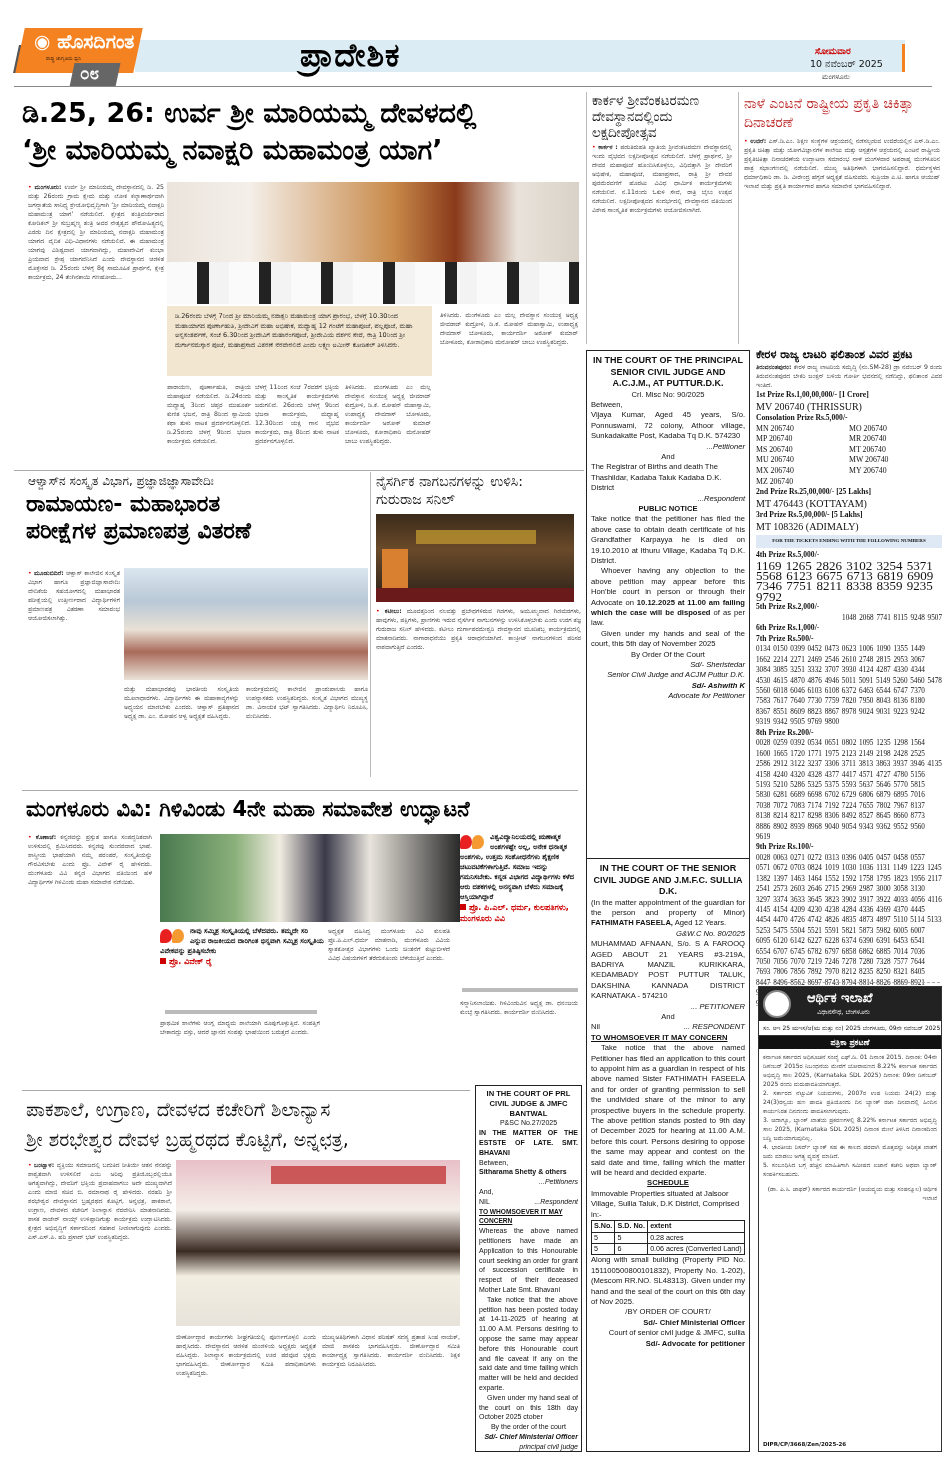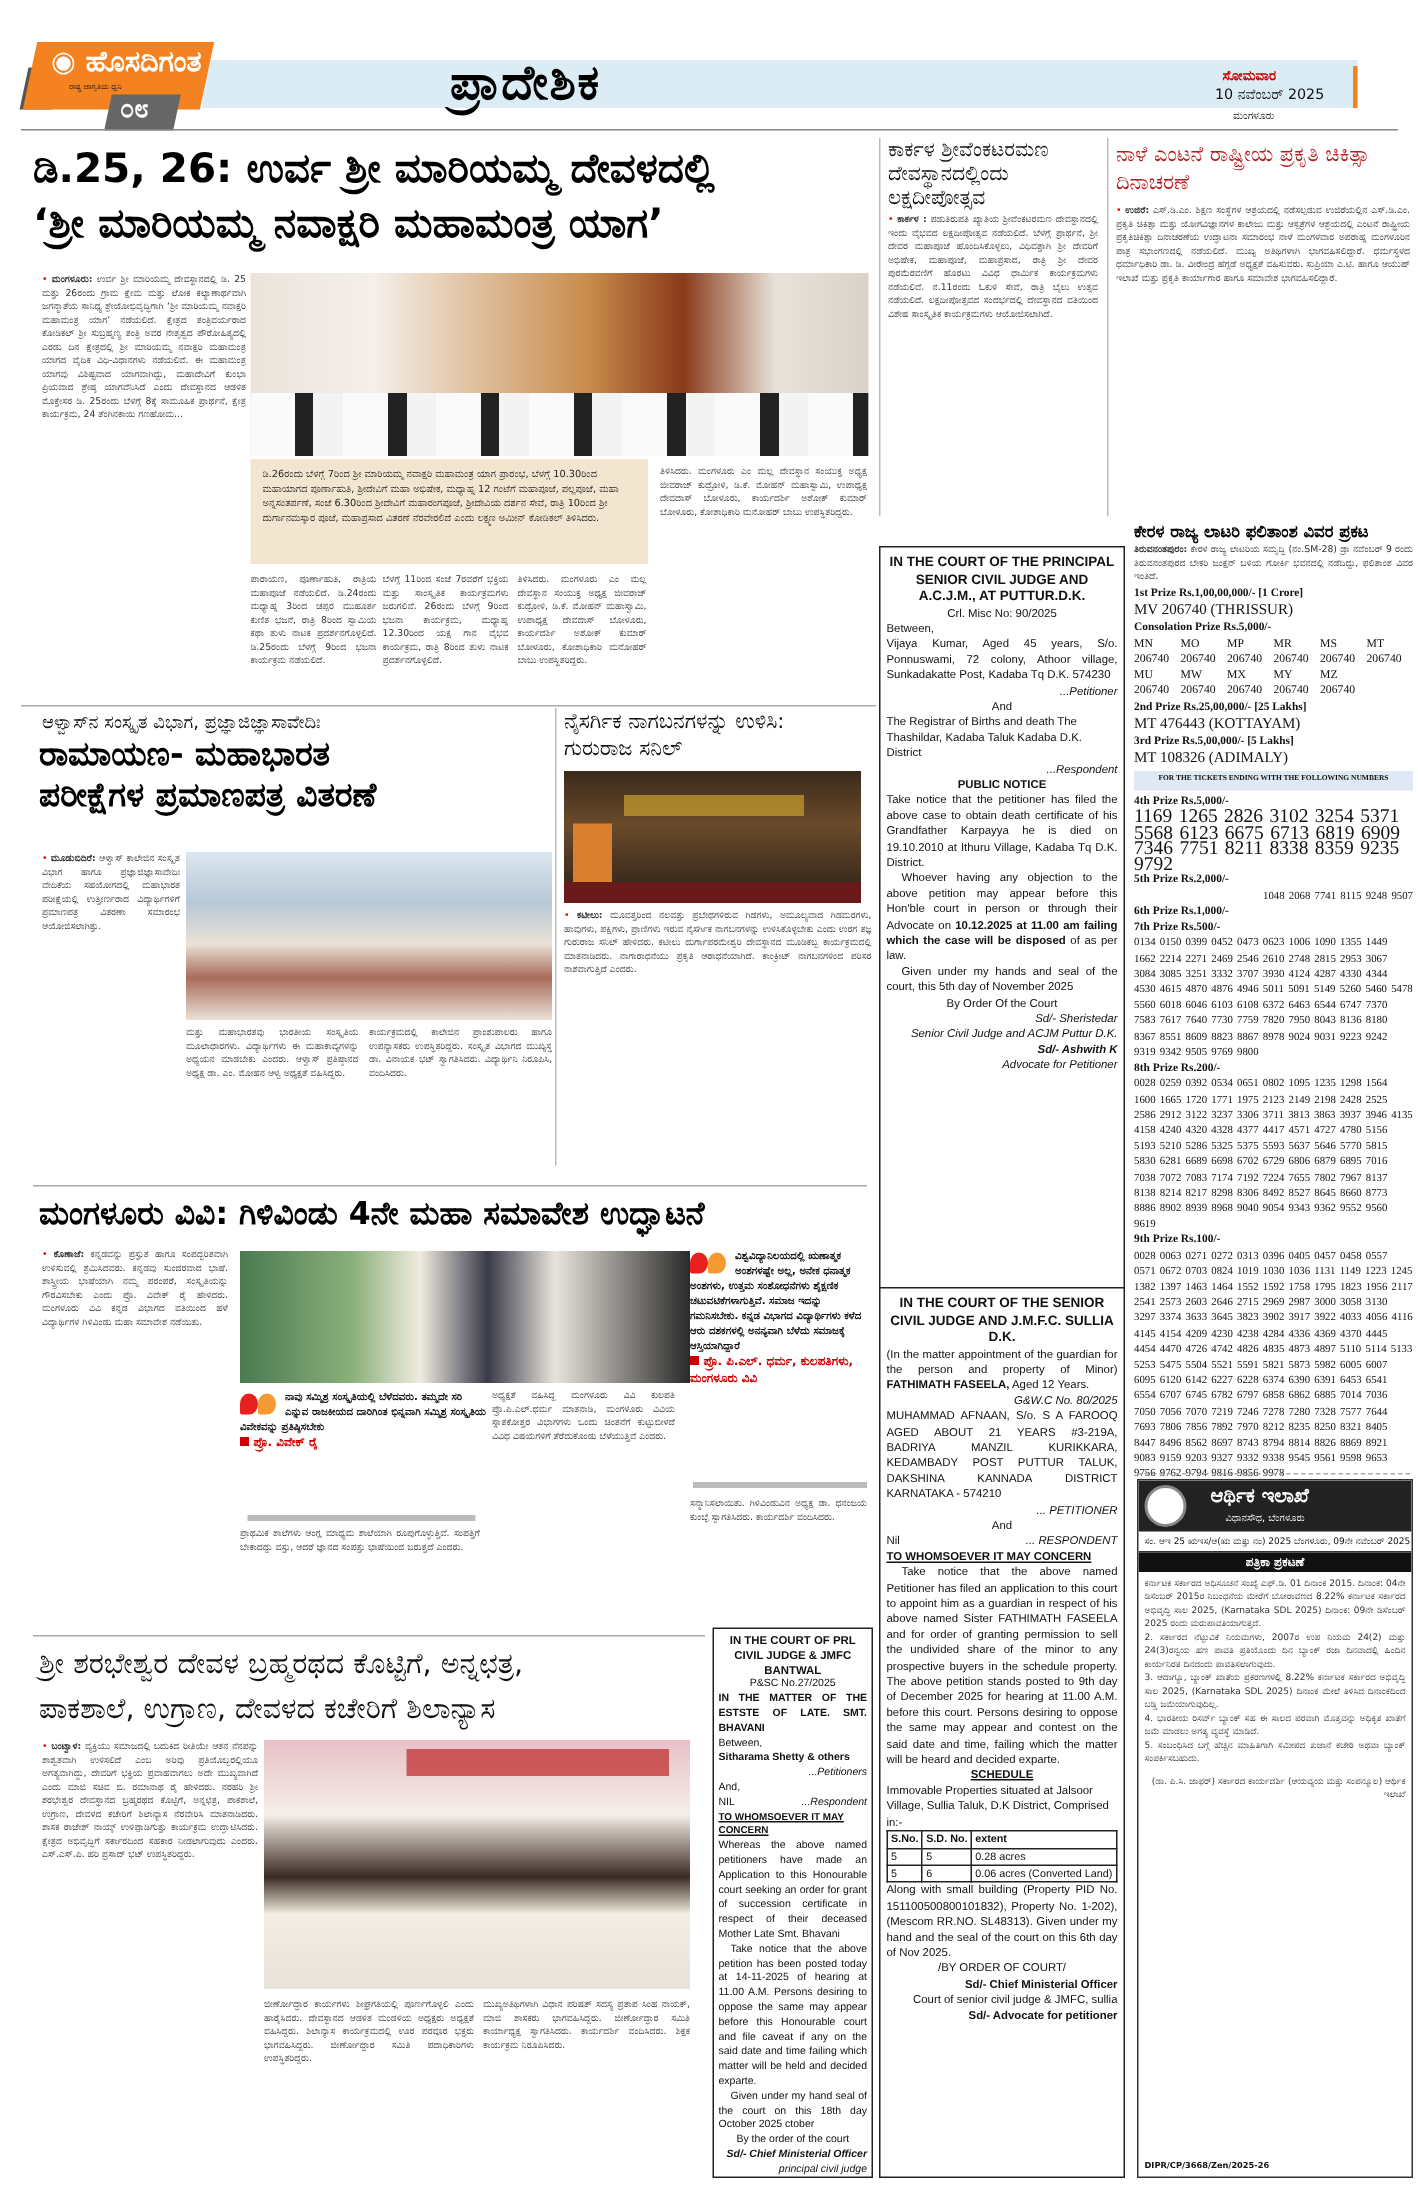--- a/index.html
+++ b/index.html
@@ -99,21 +99,21 @@
 </div>
 
 <div class="abs vrule" style="left:738px;top:92px;height:252px"></div>
 <div class="abs" style="left:744px;top:94px;width:196px;height:250px">
   <div class="hl" style="font-size:14px;line-height:19px;font-weight:normal;color:#b91c1c;width:175px">ನಾಳೆ ಎಂಟನೆ ರಾಷ್ಟ್ರೀಯ ಪ್ರಕೃತಿ ಚಿಕಿತ್ಸಾ ದಿನಾಚರಣೆ</div>
   <div class="body-txt" style="margin-top:4px;height:200px">
     <span class="dot">• </span><b>ಉಜಿರೆ:</b> <span>ಎಸ್.ಡಿ.ಎಂ. ಶಿಕ್ಷಣ ಸಂಸ್ಥೆಗಳ ಆಶ್ರಯದಲ್ಲಿ ನಡೆಸಲ್ಪಡುವ ಉಜಿರೆಯಲ್ಲಿನ ಎಸ್.ಡಿ.ಎಂ. ಪ್ರಕೃತಿ ಚಿಕಿತ್ಸಾ ಮತ್ತು ಯೋಗವಿಜ್ಞಾನಗಳ ಕಾಲೇಜು ಮತ್ತು ಆಸ್ಪತ್ರೆಗಳ ಆಶ್ರಯದಲ್ಲಿ ಎಂಟನೆ ರಾಷ್ಟ್ರೀಯ ಪ್ರಕೃತಿಚಿಕಿತ್ಸಾ ದಿನಾಚರಣೆಯ ಉದ್ಘಾಟನಾ ಸಮಾರಂಭ ನಾಳೆ ಮಂಗಳವಾರ ಅಪರಾಹ್ನ ಮಂಗಳೂರಿನ ಪಾತ್ರ ಸಭಾಂಗಣದಲ್ಲಿ ನಡೆಯಲಿದೆ. ಮುಖ್ಯ ಅತಿಥಿಗಳಾಗಿ ಭಾಗವಹಿಸಲಿದ್ದಾರೆ. ಧರ್ಮಸ್ಥಳದ ಧರ್ಮಾಧಿಕಾರಿ ಡಾ. ಡಿ. ವೀರೇಂದ್ರ ಹೆಗ್ಗಡೆ ಅಧ್ಯಕ್ಷತೆ ವಹಿಸುವರು. ಸುಪ್ರಿಯಾ ಎ.ಟಿ. ಹಾಗೂ ಆಯುಷ್ ಇಲಾಖೆ ಮತ್ತು ಪ್ರಕೃತಿ ಕಾರ್ಯಾಗಾರ ಹಾಗೂ ಸಮಾವೇಶ ಭಾಗವಹಿಸಲಿದ್ದಾರೆ.</span>
   </div>
 </div>
 
-<div class="abs notice" style="left:586px;top:364px;width:164px;height:544px">
+<div class="abs notice" style="left:586px;top:350px;width:164px;height:544px">
   <div class="c b" style="font-size:9px;line-height:11.5px">IN THE COURT OF THE PRINCIPAL SENIOR CIVIL JUDGE AND A.C.J.M., AT PUTTUR.D.K.</div>
   <div class="c">Crl. Misc No: 90/2025</div>
   <div>Between,</div>
   <div class="j">Vijaya Kumar, Aged 45 years, S/o. Ponnuswami, 72 colony, Athoor village, Sunkadakatte Post, Kadaba Tq D.K. 574230</div>
   <div class="r i">...Petitioner</div>
   <div class="c">And</div>
   <div>The Registrar of Births and death The Thashildar, Kadaba Taluk Kadaba D.K. District</div>
   <div class="r i">...Respondent</div>
   <div class="c b">PUBLIC NOTICE</div>
   <div class="j">Take notice that the petitioner has filed the above case to obtain death certificate of his Grandfather Karpayya he is died on 19.10.2010 at Ithuru Village, Kadaba Tq D.K. District.</div>
@@ -126,21 +126,21 @@
   <div class="r i">Advocate for Petitioner</div>
 </div>
 
 <div class="abs" style="left:756px;top:348px;width:186px;height:632px">
   <div class="hl" style="font-size:11px;line-height:14px">ಕೇರಳ ರಾಜ್ಯ ಲಾಟರಿ ಫಲಿತಾಂಶ ವಿವರ ಪ್ರಕಟ</div>
   <div class="body-txt" style="height:28px"><b>ತಿರುವನಂತಪುರಂ:</b> <span>ಕೇರಳ ರಾಜ್ಯ ಲಾಟರಿಯ ಸಮೃದ್ಧಿ (ನಂ.SM-28) ಡ್ರಾ ನವೆಂಬರ್ 9 ರಂದು ತಿರುವನಂತಪುರದ ಬೇಕರಿ ಜಂಕ್ಷನ್ ಬಳಿಯ ಗೋರ್ಕಿ ಭವನದಲ್ಲಿ ನಡೆದಿದ್ದು, ಫಲಿತಾಂಶ ವಿವರ ಇಂತಿದೆ.</span></div>
   <div class="lot">
     <div class="pz">1st Prize Rs.1,00,00,000/- [1 Crore]</div>
     <div class="big">MV 206740 (THRISSUR)</div>
     <div class="pz">Consolation Prize Rs.5,000/-</div>
-    <div id="cons" style="display:grid;grid-template-columns:repeat(6,1fr);font-size:7.8px;line-height:10.6px">
+    <div id="cons" style="display:grid;grid-template-columns:repeat(2,1fr);font-size:7.8px;line-height:10.6px">
         <span>MN 206740</span>
         <span>MO 206740</span>
         <span>MP 206740</span>
         <span>MR 206740</span>
         <span>MS 206740</span>
         <span>MT 206740</span>
         <span>MU 206740</span>
         <span>MW 206740</span>
         <span>MX 206740</span>
         <span>MY 206740</span>
@@ -262,22 +262,22 @@
   <div class="j">Along with small building (Property PID No. 151100500800101832), Property No. 1-202), (Mescom RR.NO. SL48313). Given under my hand and the seal of the court on this 6th day of Nov 2025.</div>
   <div class="c">/BY ORDER OF COURT/</div>
   <div class="r b">Sd/- Chief Ministerial Officer</div>
   <div class="r">Court of senior civil judge &amp; JMFC, sullia</div>
   <div class="r b">Sd/- Advocate for petitioner</div>
 </div>
 
 <div class="abs hrule" style="left:22px;top:1090px;width:448px"></div>
 <div class="abs" style="left:0;top:1092px;width:475px;height:362px">
   <div class="abs hl" style="left:26px;top:2px;width:445px;font-size:19px;line-height:30px;font-weight:normal;color:#111">
+    <div>ಪಾಕಶಾಲೆ, ಉಗ್ರಾಣ, ದೇವಳದ ಕಚೇರಿಗೆ ಶಿಲಾನ್ಯಾಸ</div>
     <div>ಶ್ರೀ ಶರಭೇಶ್ವರ ದೇವಳ ಬ್ರಹ್ಮರಥದ ಕೊಟ್ಟಿಗೆ, ಅನ್ನಛತ್ರ,</div>
-    <div>ಪಾಕಶಾಲೆ, ಉಗ್ರಾಣ, ದೇವಳದ ಕಚೇರಿಗೆ ಶಿಲಾನ್ಯಾಸ</div>
   </div>
   <div class="abs body-txt" style="left:28px;top:68px;width:144px;height:290px">
     <span class="dot">• </span><b>ಬಂಟ್ವಾಳ:</b> <span>ವ್ಯಕ್ತಿಯು ಸಮಾಜದಲ್ಲಿ ಬದುಕಿದ ರೀತಿಯೇ ಆತನ ನೆನಪನ್ನು ಶಾಶ್ವತವಾಗಿ ಉಳಿಸಲಿದೆ ಎಂಬ ಅರಿವು ಪ್ರತಿಯೊಬ್ಬರಲ್ಲಿಯೂ ಅಗತ್ಯವಾಗಿದ್ದು, ದೇವರಿಗೆ ಭಕ್ತಿಯ ಪ್ರವಾಹವಾಗಲು ಅದೇ ಮುಖ್ಯವಾಗಿದೆ ಎಂದು ಮಾಜಿ ಸಚಿವ ಬಿ. ರಮಾನಾಥ ರೈ ಹೇಳಿದರು. ನರಹರಿ ಶ್ರೀ ಶರಭೇಶ್ವರ ದೇವಸ್ಥಾನದ ಬ್ರಹ್ಮರಥದ ಕೊಟ್ಟಿಗೆ, ಅನ್ನಛತ್ರ, ಪಾಕಶಾಲೆ, ಉಗ್ರಾಣ, ದೇವಳದ ಕಚೇರಿಗೆ ಶಿಲಾನ್ಯಾಸ ನೆರವೇರಿಸಿ ಮಾತನಾಡಿದರು. ಶಾಸಕ ರಾಜೇಶ್ ನಾಯ್ಕ್ ಉಳಿಪ್ಪಾಡಿಗುತ್ತು ಕಾರ್ಯಕ್ರಮ ಉದ್ಘಾಟಿಸಿದರು. ಕ್ಷೇತ್ರದ ಅಭಿವೃದ್ಧಿಗೆ ಸರ್ಕಾರದಿಂದ ಸಹಕಾರ ನೀಡಲಾಗುವುದು ಎಂದರು. ಎಸ್.ಎಸ್.ಪಿ. ಹರಿ ಪ್ರಸಾದ್ ಭಟ್ ಉಪಸ್ಥಿತರಿದ್ದರು.</span>
   </div>
   <div class="abs photo" style="left:176px;top:68px;width:284px;height:166px;background:linear-gradient(180deg,#e8c0c8 0%,#f5eee8 30%,#3a2a22 55%,#f3eee2 70%,#e8e3da 100%)">
     <div class="abs" style="left:95px;top:6px;width:175px;height:18px;background:#c03030;opacity:.75"></div>
   </div>
   <div class="abs body-txt" style="left:176px;top:240px;width:140px;height:118px">ಜೀರ್ಣೋದ್ಧಾರ ಕಾರ್ಯಗಳು ಶೀಘ್ರಗತಿಯಲ್ಲಿ ಪೂರ್ಣಗೊಳ್ಳಲಿ ಎಂದು ಹಾರೈಸಿದರು. ದೇವಸ್ಥಾನದ ಆಡಳಿತ ಮಂಡಳಿಯ ಅಧ್ಯಕ್ಷರು ಅಧ್ಯಕ್ಷತೆ ವಹಿಸಿದ್ದರು. ಶಿಲಾನ್ಯಾಸ ಕಾರ್ಯಕ್ರಮದಲ್ಲಿ ಊರ ಪರವೂರ ಭಕ್ತರು ಭಾಗವಹಿಸಿದ್ದರು. ಜೀರ್ಣೋದ್ಧಾರ ಸಮಿತಿ ಪದಾಧಿಕಾರಿಗಳು ಉಪಸ್ಥಿತರಿದ್ದರು.</div>
   <div class="abs body-txt" style="left:322px;top:240px;width:138px;height:118px">ಮುಖ್ಯಅತಿಥಿಗಳಾಗಿ ವಿಧಾನ ಪರಿಷತ್ ಸದಸ್ಯ ಪ್ರತಾಪ ಸಿಂಹ ನಾಯಕ್, ಮಾಜಿ ಶಾಸಕರು ಭಾಗವಹಿಸಿದ್ದರು. ಜೀರ್ಣೋದ್ಧಾರ ಸಮಿತಿ ಕಾರ್ಯಾಧ್ಯಕ್ಷ ಸ್ವಾಗತಿಸಿದರು. ಕಾರ್ಯದರ್ಶಿ ವಂದಿಸಿದರು. ಶಿಕ್ಷಕ ಕಾರ್ಯಕ್ರಮ ನಿರೂಪಿಸಿದರು.</div>
 </div>

